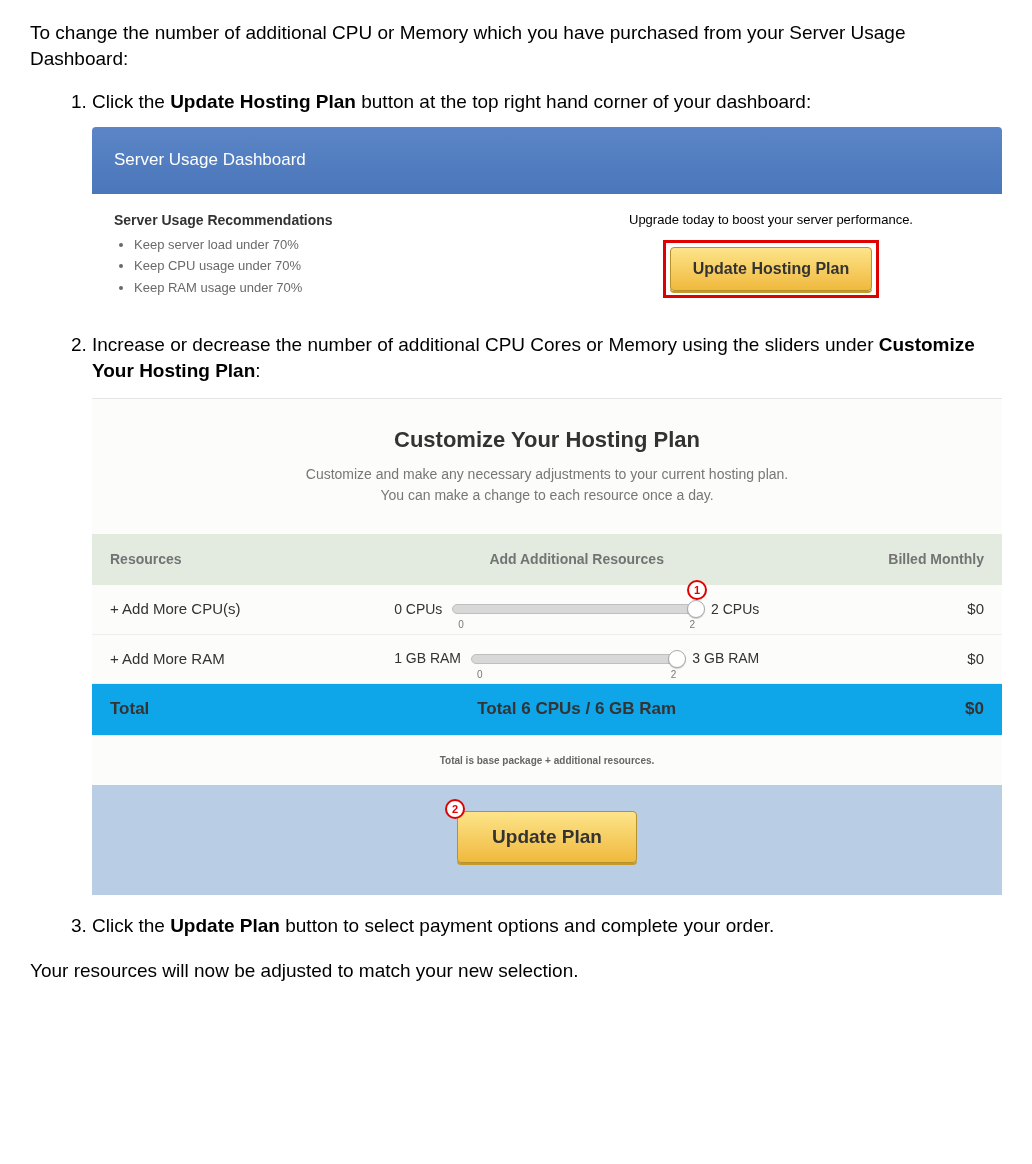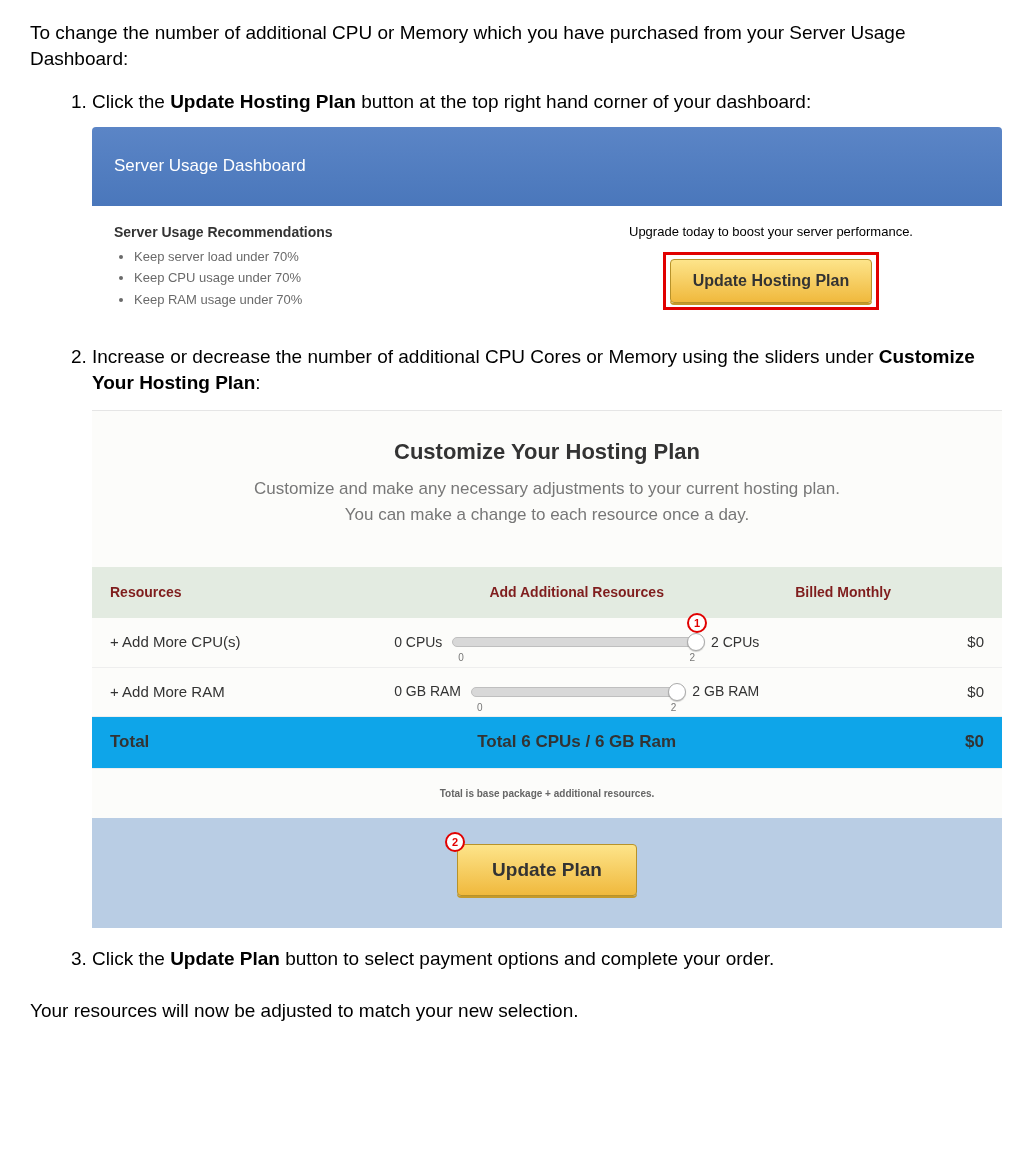--- a/index.html
+++ b/index.html
@@ -18,21 +18,21 @@
 
   
   .panel1 {
     margin: 12px 0 6px 0;
     background: #fff;
   }
   .panel1-header {
     background: linear-gradient(#5b85c6, #4a77bb);
     color: #fff;
     font-size: 17px;
-    padding: 28px 22px;
+    padding: 22px 22px;
     border-top-left-radius: 4px;
     border-top-right-radius: 4px;
   }
   .panel1-body {
     display: flex;
     padding: 17px 22px 14px 22px;
     gap: 30px;
   }
   .rec-col { flex: 1; }
   .rec-title { font-weight: bold; font-size: 14px; color: #333; margin-bottom: 6px; }
@@ -66,36 +66,36 @@
   }
   .cust-title {
     text-align: center;
     font-weight: bold;
     font-size: 22px;
     color: #333;
     padding: 26px 0 10px 0;
   }
   .cust-sub {
     text-align: center;
-    font-size: 17px;
+    font-size: 14px;
     color: #777;
     line-height: 1.5;
-    padding-bottom: 40px;
+    padding-bottom: 28px;
   }
   .res-table { width: 100%; border-collapse: collapse; }
   .res-table th {
     background: #e3ebe1;
     text-align: left;
     font-size: 14px;
-    color: #7f1d1d;
+    color: #737373;
     padding: 16px 18px;
     font-weight: bold;
   }
   .res-table th.center { text-align: center; }
-  .res-table th.right { }
+  .res-table th.right { text-align: right; }
   .res-table td {
     padding: 14px 18px;
     font-size: 15px;
     color: #333;
     border-bottom: 1px solid #eee;
     vertical-align: middle;
   }
   .res-table td.right { text-align: right; }
   .slider-wrap {
     display: flex;
@@ -168,21 +168,21 @@
     width: 20px; height: 20px;
     border: 2px solid #e10000;
     border-radius: 50%;
     background: #fff;
     color: #e10000;
     font-size: 11px;
     font-weight: bold;
     text-align: center;
     line-height: 17px;
   }
-  .closing { margin-top: 27px; line-height: 1.35; }
+  .closing { margin-top: 20px; line-height: 1.35; }
 </style>
 </head>
 <body>
 
 <div class="intro">To change the number of additional CPU or Memory which you have purchased from your Server Usage Dashboard:</div>
 
 <ol>
   <li>
     <span>Click the </span><b>Update Hosting Plan</b><span> button at the top right hand corner of your dashboard:</span>
 
@@ -243,31 +243,31 @@
               <span class="slider-max">2 CPUs</span>
             </div>
           </td>
           <td class="right">$0</td>
         </tr>
 
         <tr>
           <td>+ Add More RAM</td>
           <td>
             <div class="slider-wrap">
-              <span class="slider-min">0 GB RAM</span>
+              <span class="slider-min">1 GB RAM</span>
               <div class="slider">
                 <div class="slider-track"></div>
                 <div class="slider-thumb" style="right:-4px;"></div>
                 <div class="slider-ticks">
                   <span>0</span>
                   <span class="mid">|</span>
                   <span>2</span>
                 </div>
               </div>
-              <span class="slider-max">2 GB RAM</span>
+              <span class="slider-max">3 GB RAM</span>
             </div>
           </td>
           <td class="right">$0</td>
         </tr>
 
         <tr class="total-row">
           <td>Total</td>
           <td class="mid">Total 6 CPUs / 6 GB Ram</td>
           <td class="right">$0</td>
         </tr>

